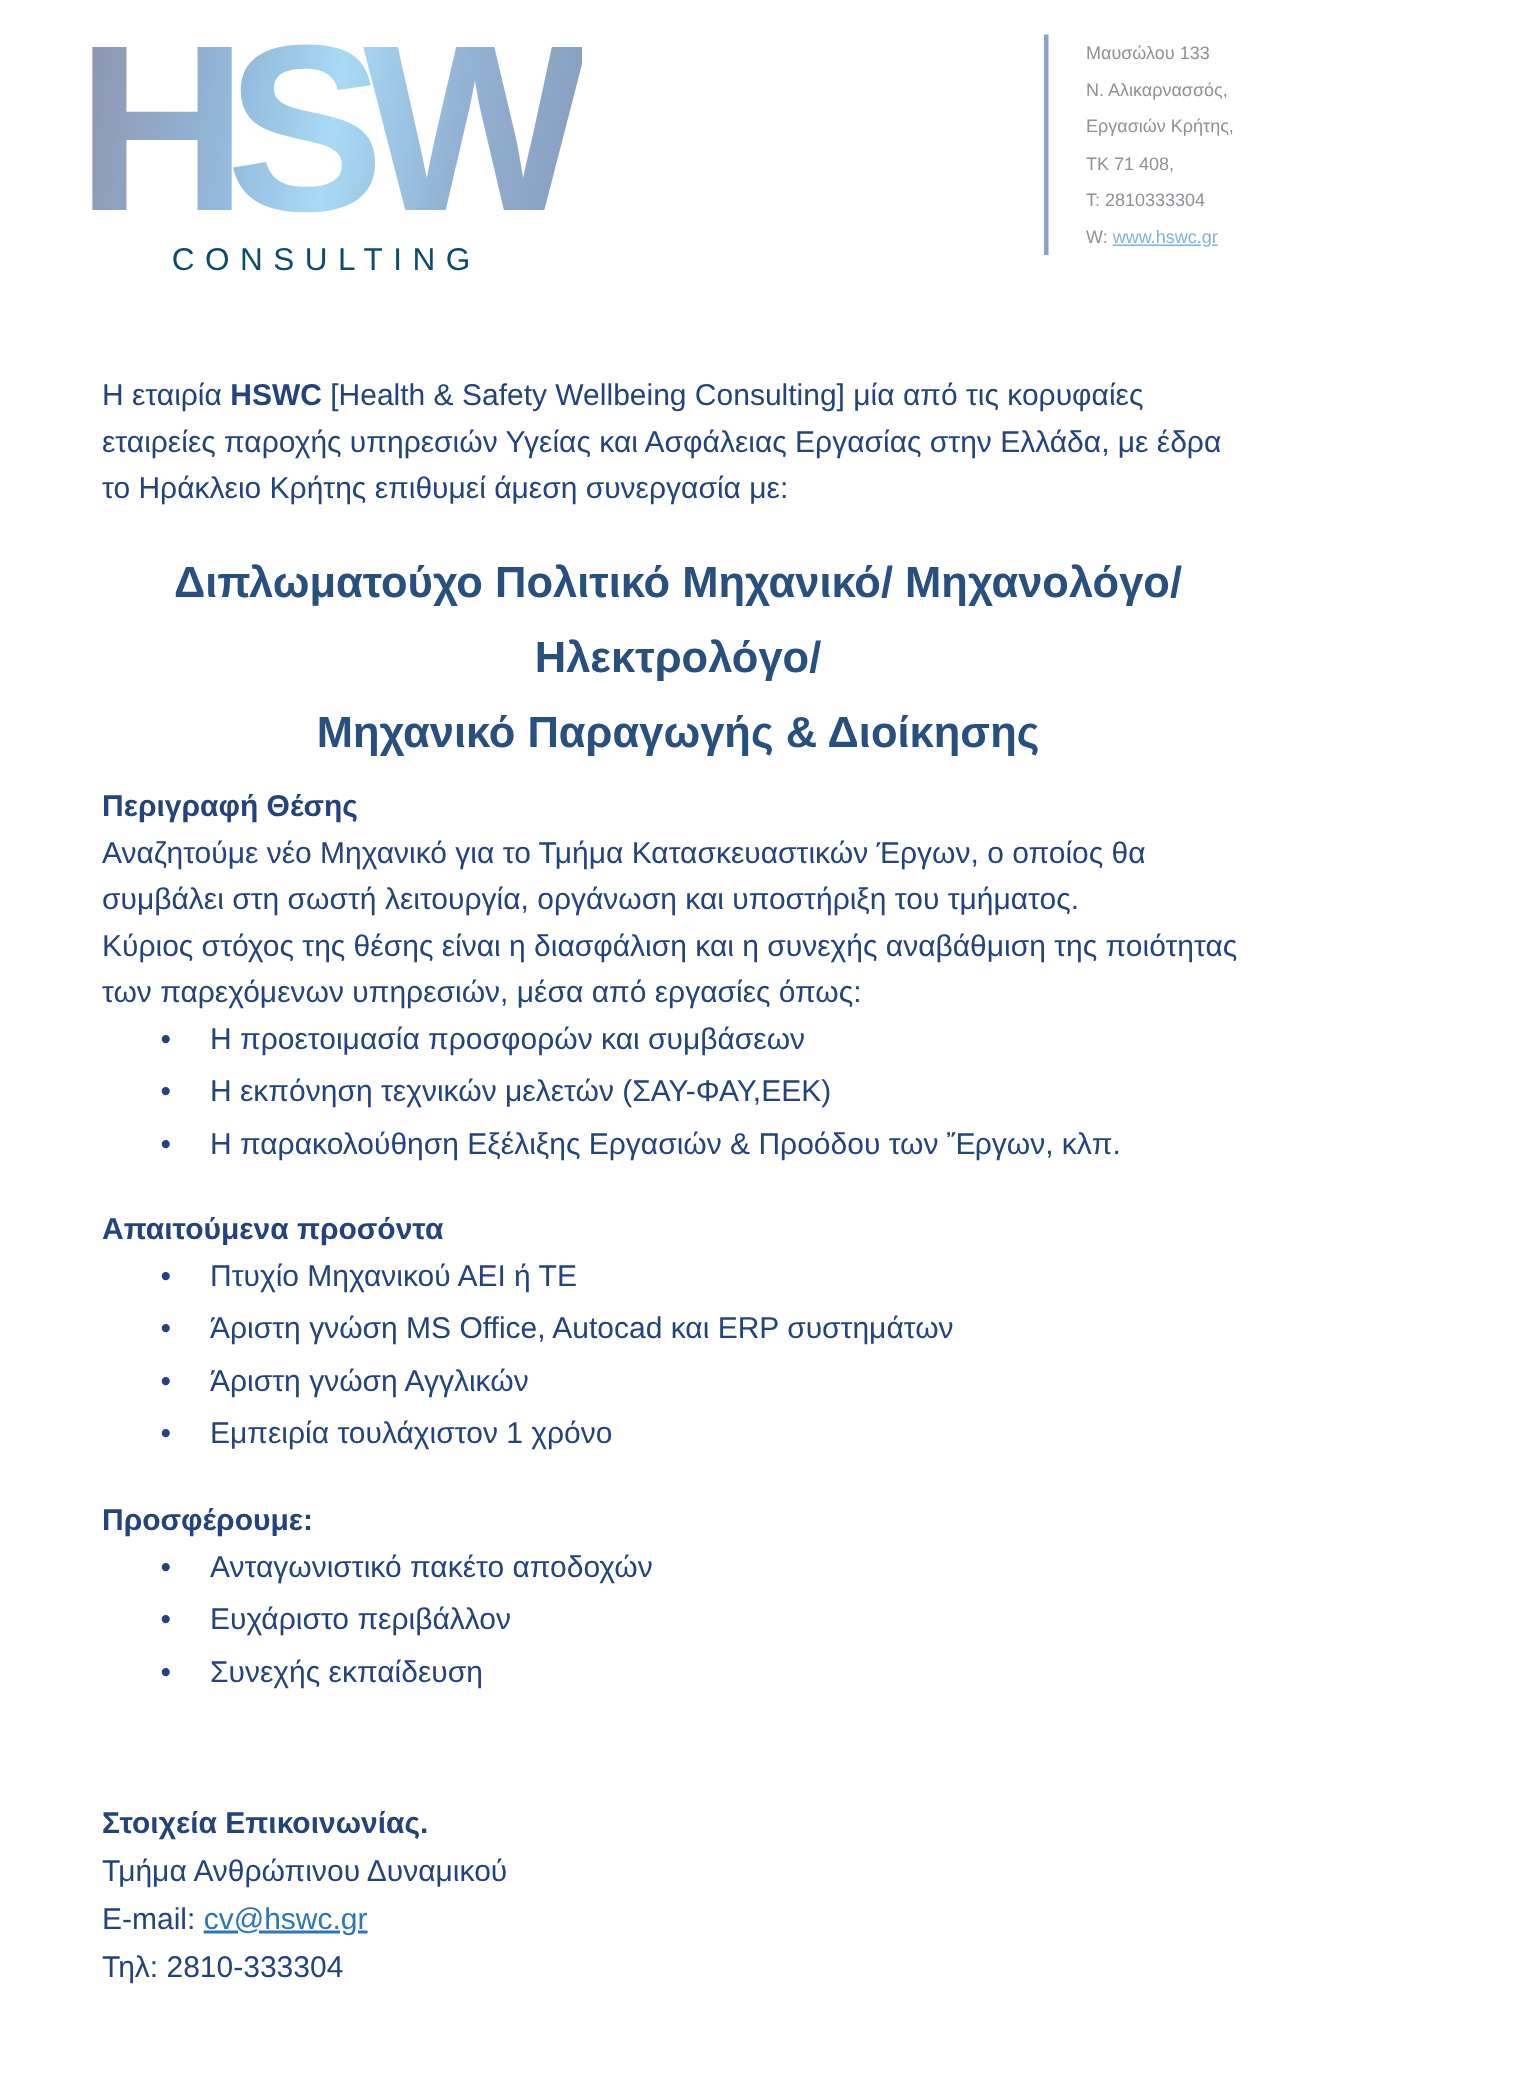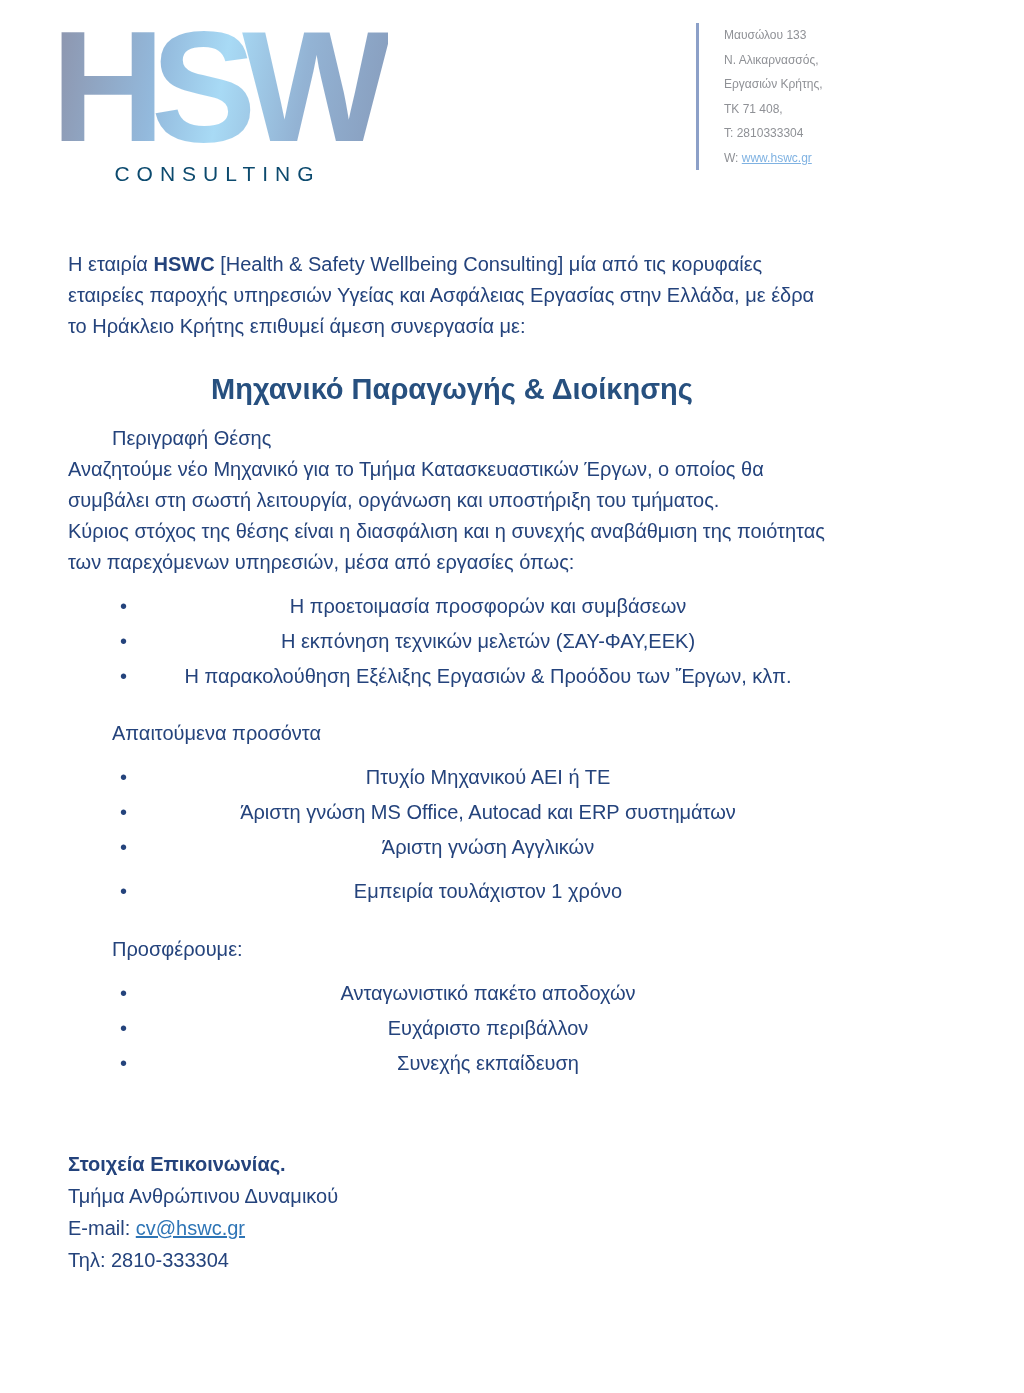--- a/index.html
+++ b/index.html
@@ -81,30 +81,28 @@
   .job-title {
     margin-top: 22px;
     text-align: center;
     font-size: 29px;
     font-weight: 700;
     line-height: 50px;
     color: #27507f;
   }
 
   .section-heading {
-    font-weight: 400;
-    margin-left: 44px;
+    font-weight: 700;
   }
   .desc-heading { margin-top: 9px; }
 
   ul.bullets {
     list-style: none;
-    margin: 13px;
+    margin: 0;
     padding: 0 0 0 72px;
-    text-align: center;
   }
   ul.bullets li {
     position: relative;
     line-height: 31px;
     margin-bottom: 4px;
   }
   ul.bullets li::before {
     content: "\2022";
     position: absolute;
     left: -33px;
@@ -150,20 +148,21 @@
       <div>Τ: 2810333304</div>
       <div><span>W: </span><a>www.hswc.gr</a></div>
     </div>
   </div>
 
   <div class="content">
 
     <p class="intro" style="margin:57px 0 0 0;"><span>Η εταιρία </span><span class="bold">HSWC</span><span> [Health &amp; Safety Wellbeing Consulting] μία από τις κορυφαίες εταιρείες παροχής υπηρεσιών Υγείας και Ασφάλειας Εργασίας στην Ελλάδα, με έδρα το Ηράκλειο Κρήτης επιθυμεί άμεση συνεργασία με:</span></p>
 
     <div class="job-title">
+      <div>Διπλωματούχο Πολιτικό Μηχανικό/ Μηχανολόγο/ Ηλεκτρολόγο/</div>
       <div>Μηχανικό Παραγωγής &amp; Διοίκησης</div>
     </div>
 
     <div class="section-heading desc-heading">Περιγραφή Θέσης</div>
     <div>Αναζητούμε νέο Μηχανικό για το Τμήμα Κατασκευαστικών Έργων, ο οποίος θα συμβάλει στη σωστή λειτουργία, οργάνωση και υποστήριξη του τμήματος.</div>
     <div>Κύριος στόχος της θέσης είναι η διασφάλιση και η συνεχής αναβάθμιση της ποιότητας των παρεχόμενων υπηρεσιών, μέσα από εργασίες όπως:</div>
 
     <ul class="bullets bullets-gap">
       <li>Η προετοιμασία προσφορών και συμβάσεων</li>
       <li>Η εκπόνηση τεχνικών μελετών (ΣΑΥ-ΦΑΥ,ΕΕΚ)</li>

